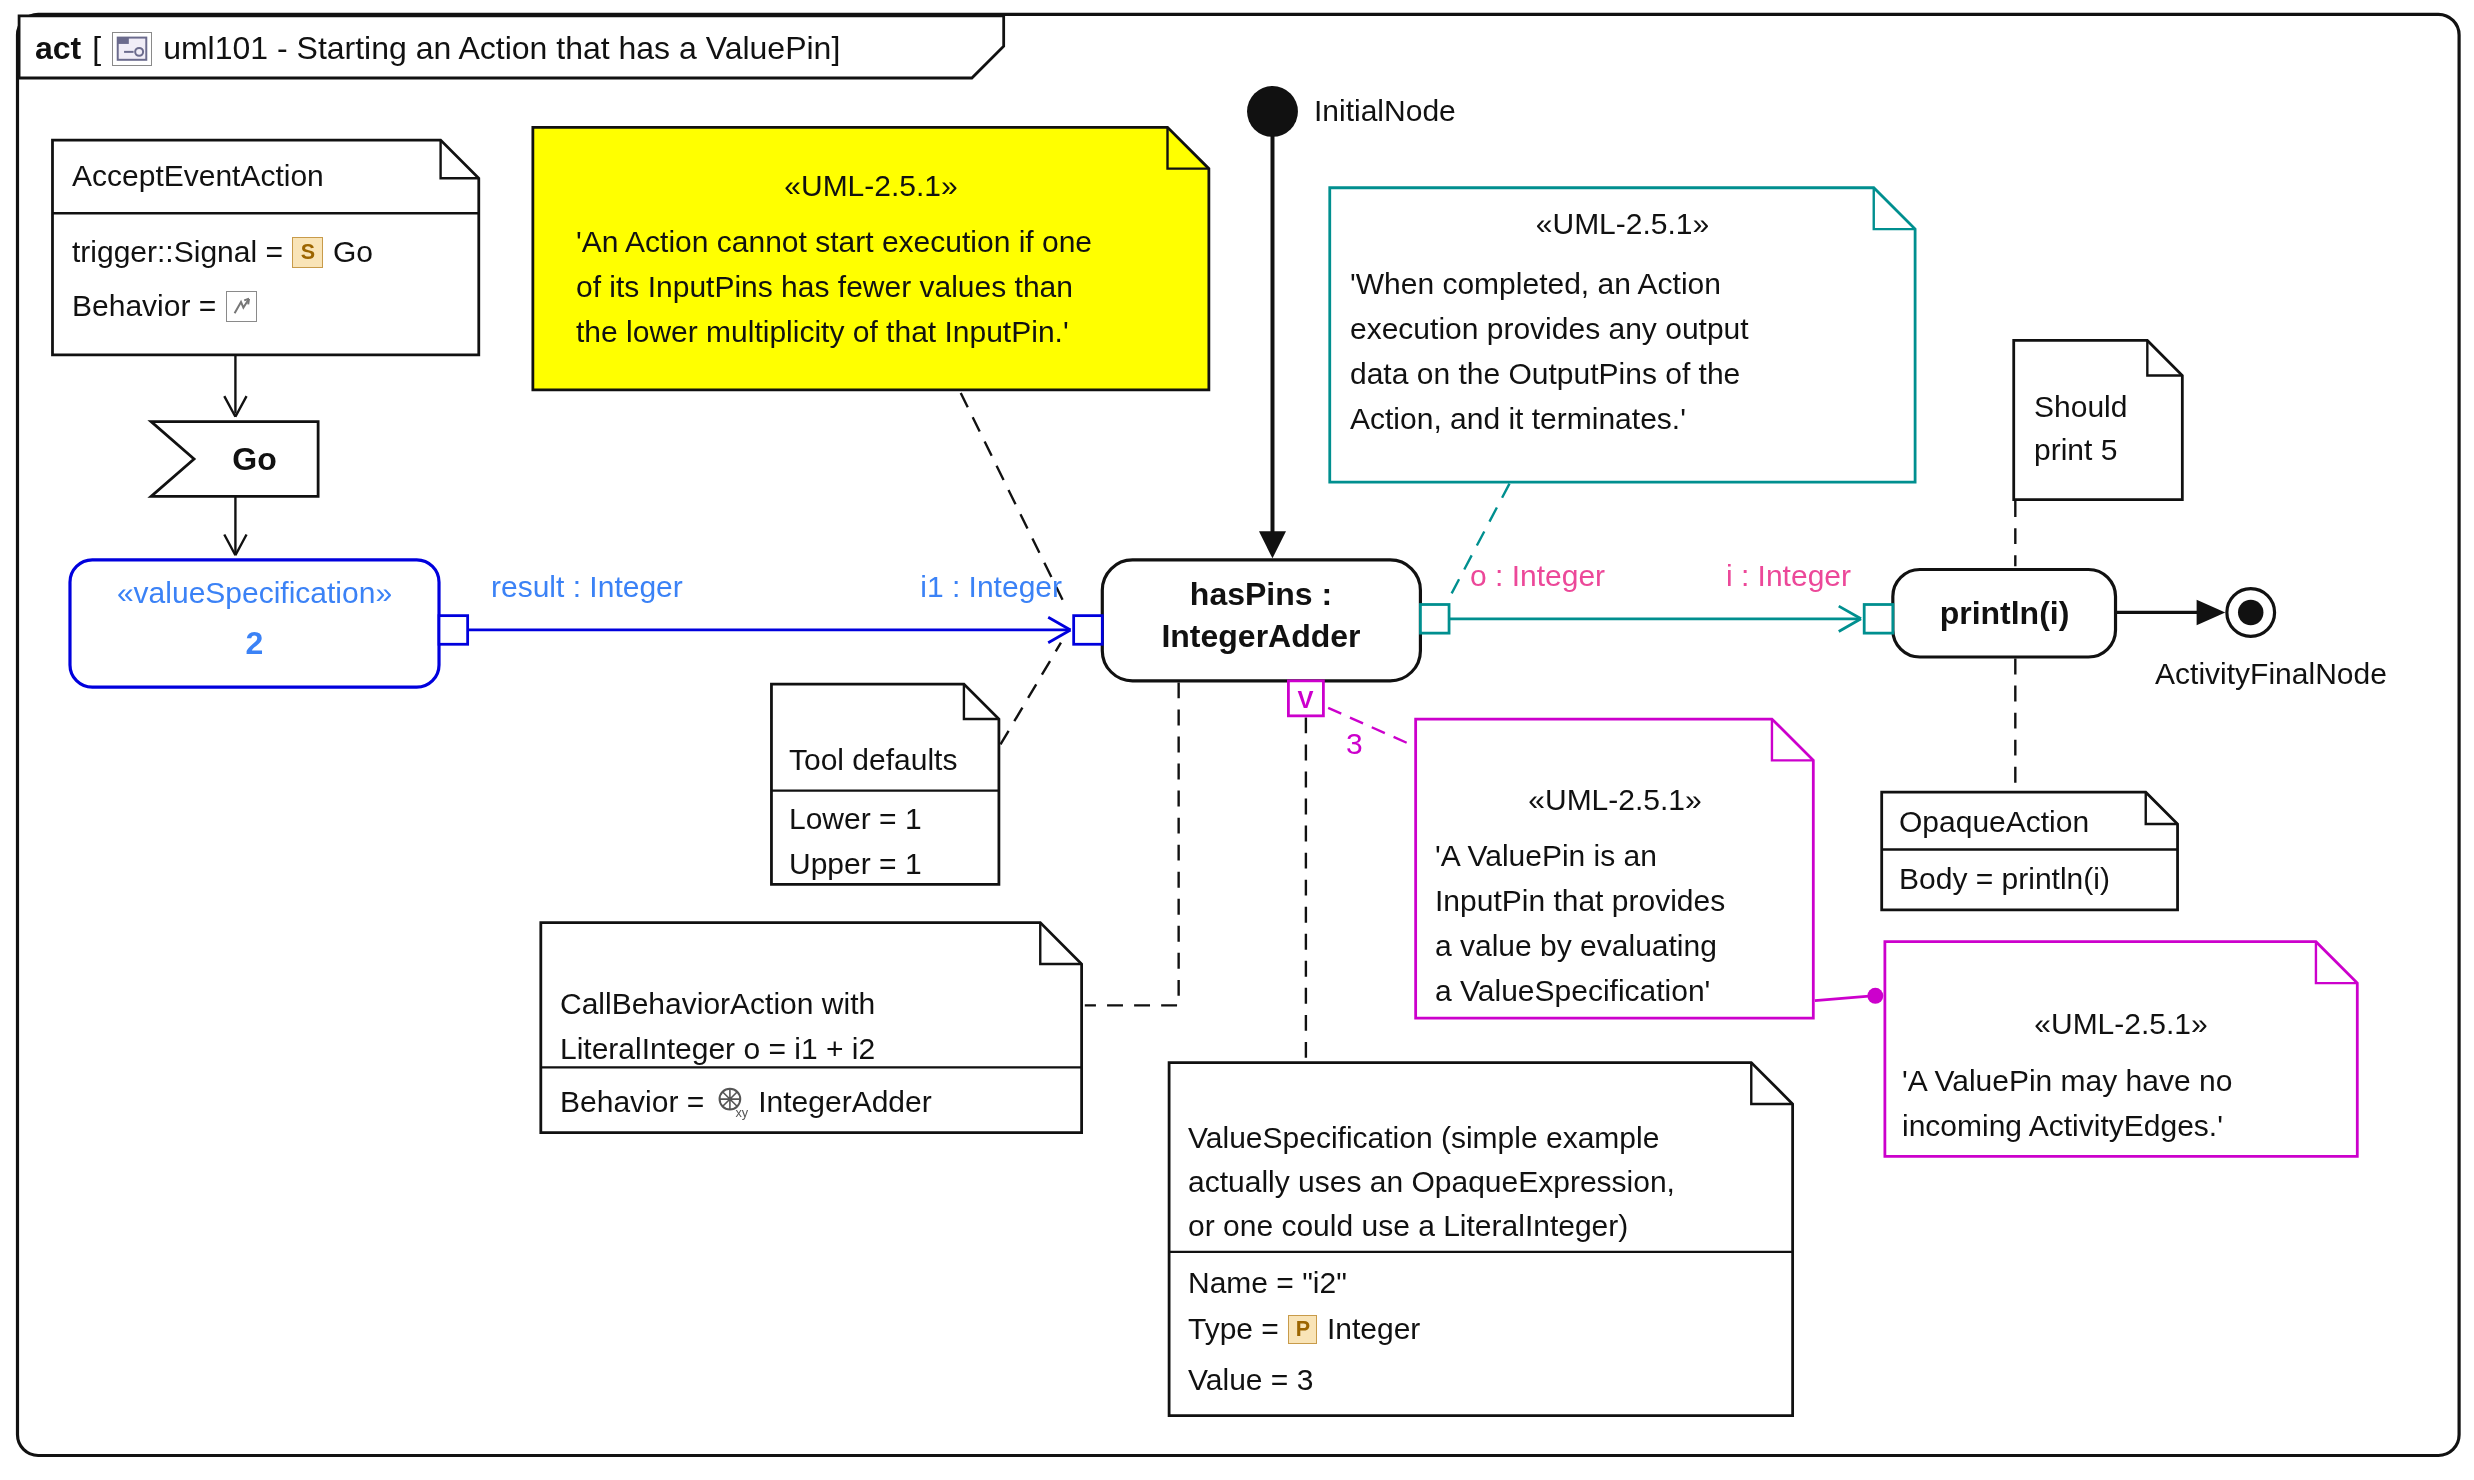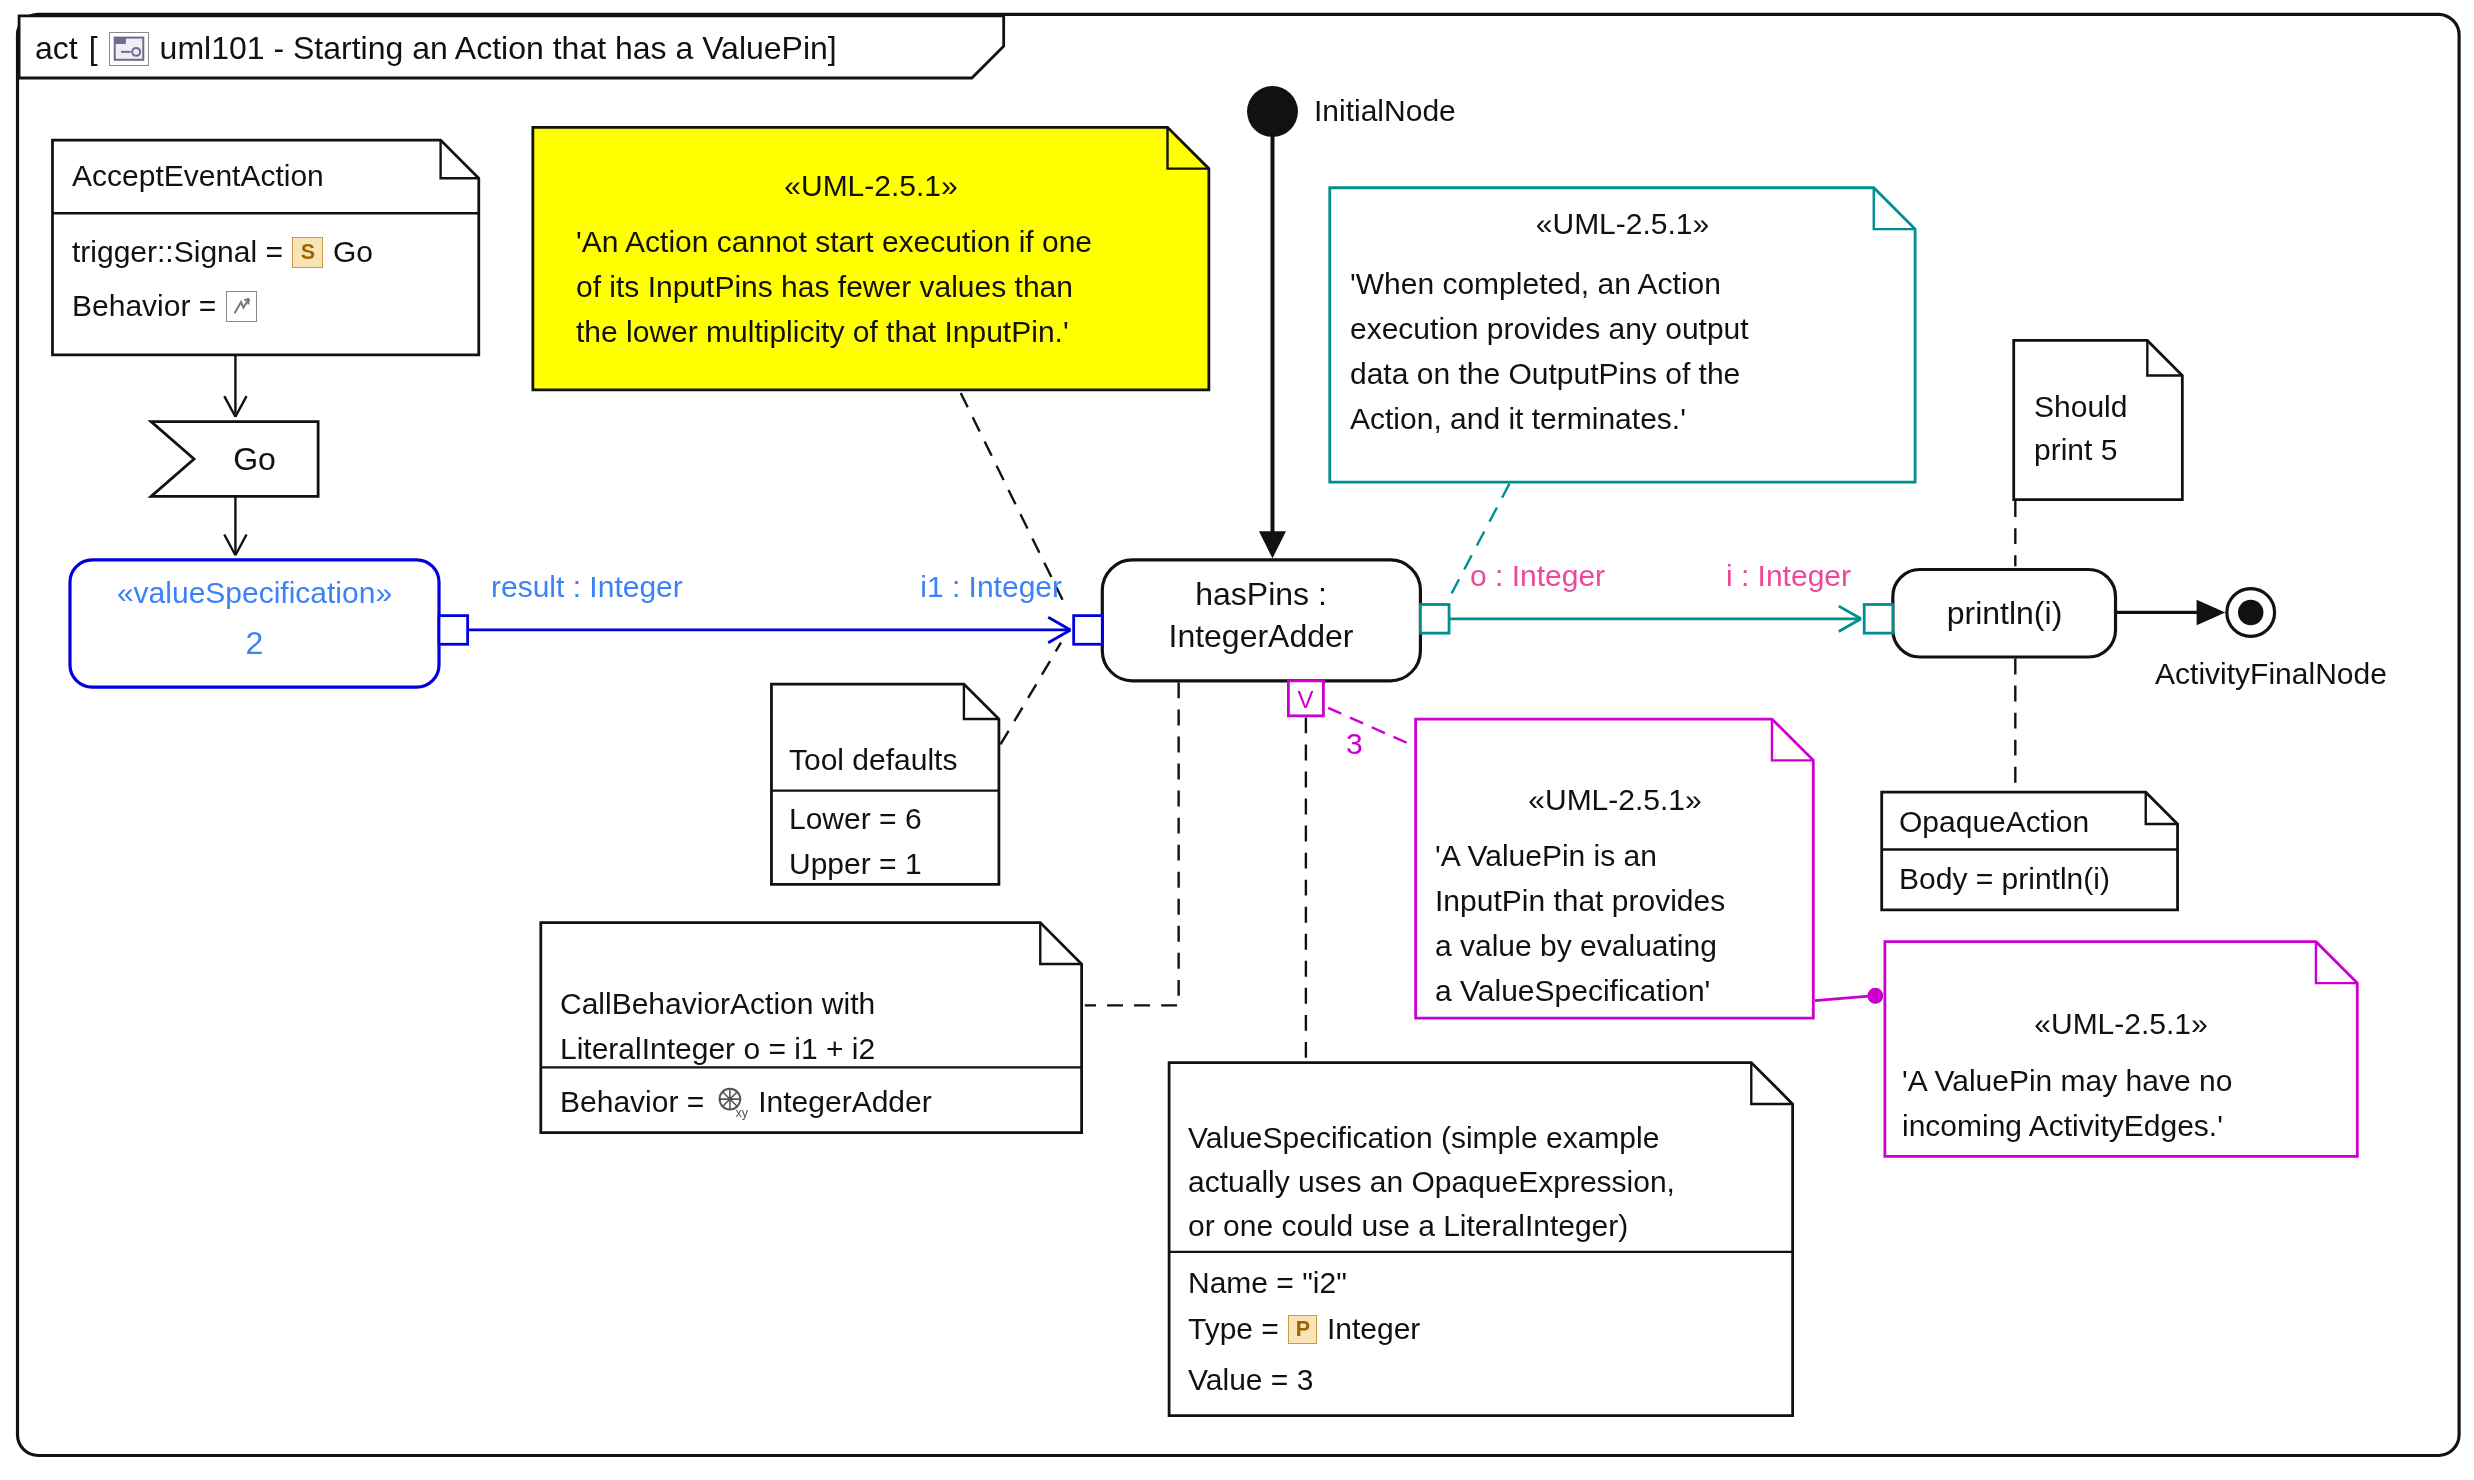--- a/index.html
+++ b/index.html
@@ -1,20 +1,20 @@
 <!DOCTYPE html>
 <html style="font-size:12.7px"><head>
 <meta charset="utf-8">
 <style>
   html,body{margin:0;padding:0;background:#fff}
   #canvas{position:relative;width:2475px;height:1481px;background:#fff;
           font-family:"Liberation Sans","DejaVu Sans",sans-serif;overflow:hidden}
   #geo{position:absolute;left:0;top:0}
   .txt{position:absolute;font-size:30px;color:#111;white-space:pre;line-height:1.25}
-  .b{font-weight:normal}
+  .b{font-weight:bold}
   .f40{font-size:32px}
   .ctr{text-align:center}
   .rt{text-align:right}
   .blue{color:#3b82f6}
   .teal{color:#ec4899}
   .mag{color:#cc00cc}
   .lines{position:absolute;font-size:30px;color:#111}
   .lines>div{white-space:pre}
   .lh54{line-height:43px}
   .lh55{line-height:44px}
@@ -181,21 +181,21 @@
   <div>data on the OutputPins of the</div>
   <div>Action, and it terminates.'</div>
 </div>
 
 <div class="lines lh54" style="left:2034px;top:385px">
   <div>Should</div>
   <div>print 5</div>
 </div>
 
 <div class="txt" style="left:789px;top:741px">Tool defaults</div>
-<div class="txt" style="left:789px;top:800px">Lower = 6</div>
+<div class="txt" style="left:789px;top:800px">Lower = 1</div>
 <div class="txt" style="left:789px;top:845px">Upper = 1</div>
 
 <div class="lines lh56" style="left:560px;top:981px">
   <div>CallBehaviorAction with</div>
   <div>LiteralInteger o = i1 + i2</div>
 </div>
 <div class="flexrow" style="left:560px;top:1083px">
   <span>Behavior =</span>
   <span style="display:inline-flex">
     <svg width="35" height="37" viewBox="0 0 44 46" style="font-size:38px">

